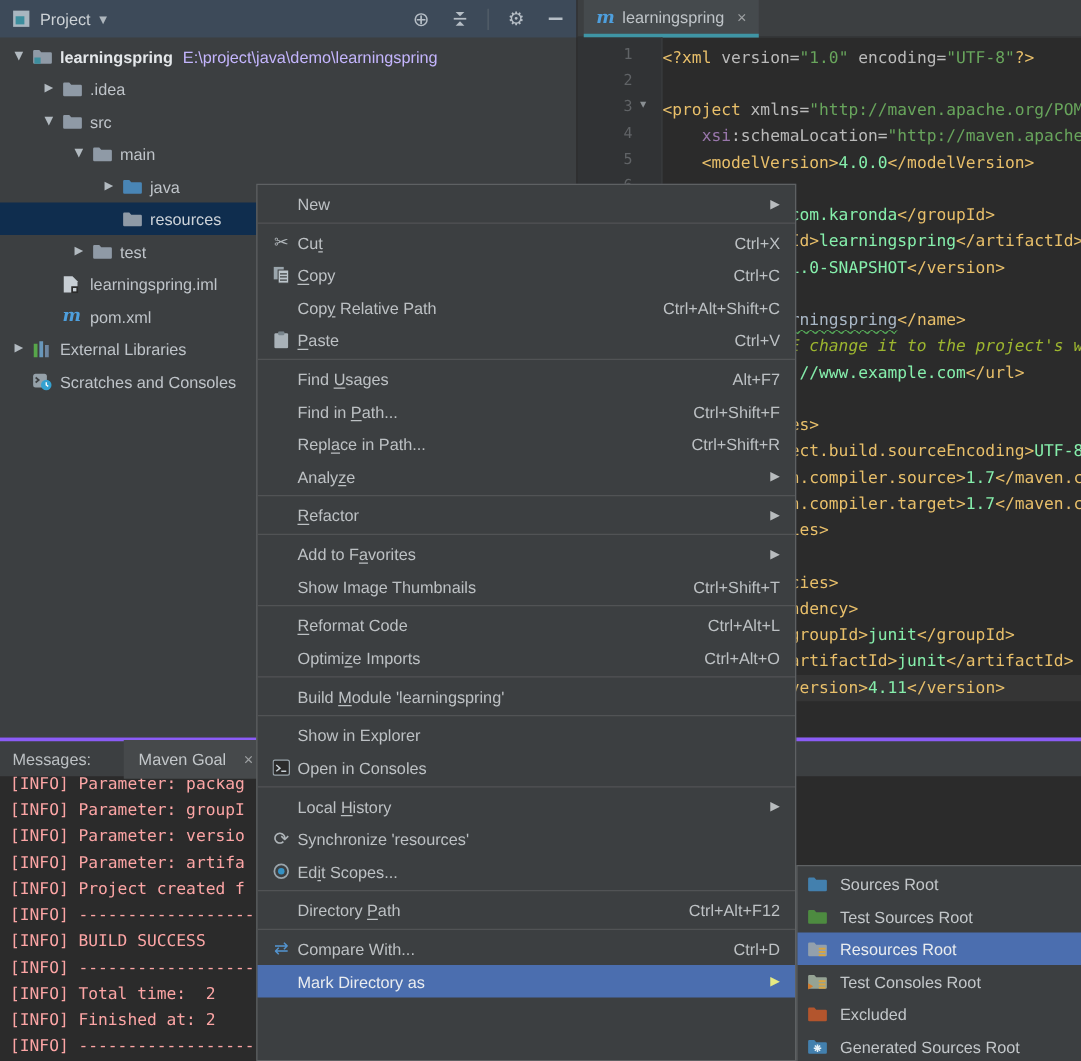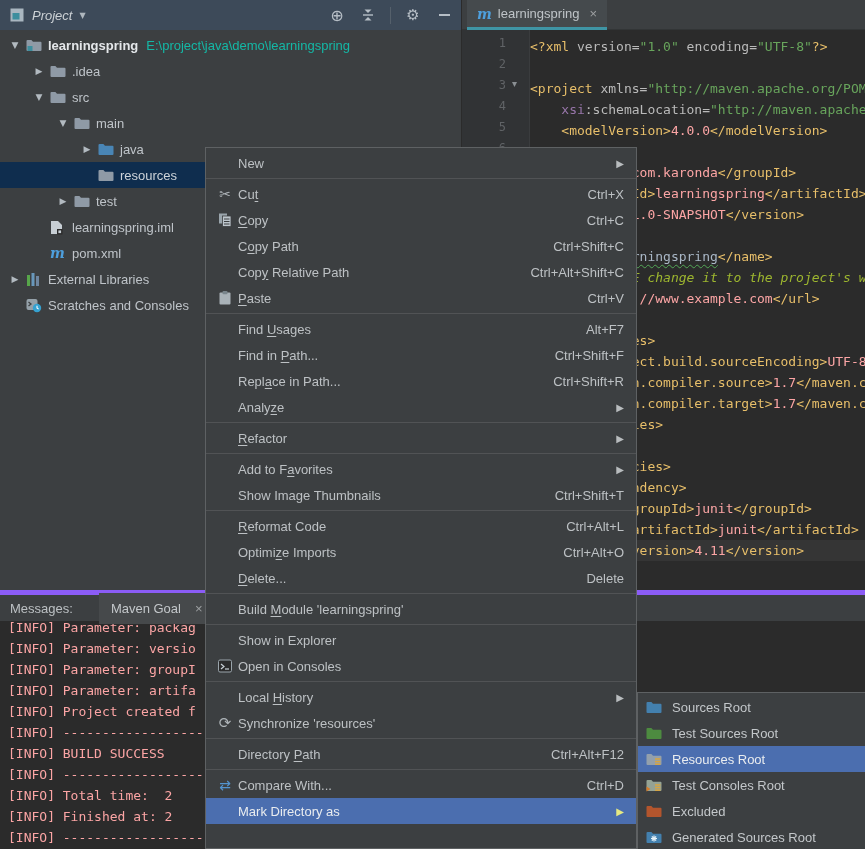--- a/index.html
+++ b/index.html
@@ -4,52 +4,52 @@
 <style>
   * { margin:0; padding:0; box-sizing:border-box; }
   html,body { background:#1e1e1e; }
   .app {
     position:relative; width:865px; height:849px; overflow:hidden;
     background:#2B2B2B; font-family:"Liberation Sans", sans-serif; font-size:13px;
     color:#BDC1C4; user-select:none;
   }
   
   .project-panel { position:absolute; left:0; top:0; width:462px; height:590px; background:#3C3F41; border-right:1px solid #2B2B2B; }
-  .panel-header { position:absolute; left:0; top:0; right:0; height:30px; background:#3D4A59; display:flex; align-items:center; padding:0 8px;font-style:italic; }
+  .panel-header { position:absolute; left:0; top:0; right:0; height:30px; background:#3D4A59; display:flex; align-items:center; padding:0 8px; }
   .panel-title { margin-left:6px; color:#CDD2D6; }
   .hdr-caret { margin-left:7px; font-size:8px; color:#AEB6BD; }
   .hdr-icons { margin-left:auto; display:flex; align-items:center; gap:13px; }
   .hdr-btn { width:18px; height:18px; display:flex; align-items:center; justify-content:center; color:#B6BEC6; }
   .hdr-sep { width:1px; height:17px; background:#55606B; }
   .glyph { font-family:"DejaVu Sans", sans-serif; }
   .tree { position:absolute; left:0; top:32px; right:0; bottom:0; overflow:hidden; }
   .tree-row { height:26px; display:flex; align-items:center; white-space:nowrap; color:#BFC4C9; }
   .tree-row.sel { background:#0F2D4E; color:#CDD3D9; }
   .tree-arrow { width:22px; text-align:center; font-size:9px; color:#B2BAC0; flex:none; }
   .ticon { width:22px; display:flex; align-items:center; justify-content:flex-start; flex:none; position:relative; }
   .tlabel.bold { font-weight:bold; color:#E4E7EA; }
-  .tpath { margin-left:8px; color:#14b8a6; }
+  .tpath { margin-left:8px; color:#c4b5fd; }
   
   .editor { position:absolute; left:462px; top:0; right:0; height:590px; background:#2B2B2B; }
   .tab-bar { position:absolute; left:0; top:0; right:0; height:30px; background:#3C3F41; border-bottom:1px solid #323536; }
   .tab { position:absolute; left:5px; top:0; height:30px; background:#454A4D; border-bottom:3px solid #3F95A5; display:flex; align-items:center; padding:0 10px; gap:6px; color:#BFC4C8; }
   .tab-close { color:#9DA0A2; font-size:13px; margin-left:4px; }
   .m-glyph { color:#4E9FDD; font-style:italic; font-weight:bold; font-family:"DejaVu Serif", serif; font-size:14px; line-height:1; }
   .gutter { position:absolute; left:0; top:30px; width:68px; bottom:0; background:#313335; border-right:1px solid #3A3C3E; padding-top:6px; }
   .gnum { height:21px; line-height:21px; width:34px; margin-left:10px; text-align:right; color:#606366; font:12px "DejaVu Sans Mono", monospace; position:relative; }
   .fold { position:absolute; left:40px; top:0; color:#8A8F93; font-size:10px; }
   .code { position:absolute; left:68px; top:36px; right:0; bottom:0; overflow:hidden; font:13px/21px "DejaVu Sans Mono", monospace; }
   .code-line { height:21px; white-space:pre; }
   .code-line.cur { background:#353535; }
   .tg { color:#E8BF6A; } .at { color:#BABABA; } .st { color:#68A55C; }
-  .pp { color:#9876AA; } .tx { color:#fca5a5;margin-top:25px; } .cm { color:#9DB62F; font-style:italic; }
+  .pp { color:#9876AA; } .tx { color:#86efac;margin-top:25px; } .cm { color:#9DB62F; font-style:italic; }
   .er { color:#A9B7C6; text-decoration:underline wavy #54A857 1px; text-underline-offset:3px; }
   
   .bottom { position:absolute; left:0; top:590px; right:0; bottom:0; background:#2B2B2B; }
-  .bottom-header { position:absolute; left:0; top:0; right:0; height:31px; background:#3C3F41; border-top:5px solid #8b5cf6; z-index:2; display:flex; align-items:center; }
+  .bottom-header { position:absolute; left:0; top:0; right:0; height:31px; background:#3C3F41; border-top:3px solid #8b5cf6; z-index:2; display:flex; align-items:center; }
   .msg-label { margin-left:10px; color:#BCC0C3; }
   .mg-tab { margin-left:26px; height:31px; background:#46494B; display:flex; align-items:center; padding:0 12px; gap:10px; color:#C3C7CA; }
   .console { position:absolute; left:0; top:27px; right:0; bottom:0; z-index:1; overflow:hidden; padding-left:8px; font:13px/21px "DejaVu Sans Mono", monospace; color:#fca5a5; }
   .con-line { height:21px; white-space:pre; }
   
   .context-menu { position:absolute; left:205px; top:147px; width:432px; height:702px; background:#3C3F41; border:1px solid #5E6163; z-index:10; padding-top:2px; }
   .menu-item { height:26px; display:flex; align-items:center; padding:0 12px 0 6px; color:#BDC1C4; }
   .menu-item.msel { background:#4B6EAF; color:#E9ECEF; }
   .micon { width:26px; display:flex; align-items:center; justify-content:center; flex:none; }
   .mlabel u { text-underline-offset:2px; }
@@ -275,22 +275,22 @@
   <div class="bottom">
     <div class="bottom-header">
       <span class="msg-label">Messages:</span>
       <span class="mg-tab">
         <span>Maven Goal</span>
         <span class="tab-close">×</span>
       </span>
     </div>
     <div class="console" id="console">
         <div class="con-line">[INFO] Parameter: packag</div>
+        <div class="con-line">[INFO] Parameter: groupI</div>
         <div class="con-line">[INFO] Parameter: versio</div>
-        <div class="con-line">[INFO] Parameter: groupI</div>
         <div class="con-line">[INFO] Parameter: artifa</div>
         <div class="con-line">[INFO] Project created f</div>
         <div class="con-line">[INFO] ------------------------</div>
         <div class="con-line">[INFO] BUILD SUCCESS</div>
         <div class="con-line">[INFO] ------------------------</div>
         <div class="con-line">[INFO] Total time:  2</div>
         <div class="con-line">[INFO] Finished at: 2</div>
         <div class="con-line">[INFO] ------------------------</div>
       </div>
   </div>
@@ -319,25 +319,20 @@
               <line x1="6" y1="8.5" x2="11.5" y2="8.5"></line>
               <line x1="6" y1="11" x2="11.5" y2="11"></line>
             </g>
           </svg>
         </span>
         <span class="mlabel"><u>C</u>opy</span>
         <span class="mshort">Ctrl+C</span>
       </div>
       <div class="menu-item">
         <span class="micon"></span>
-        <span class="mlabel">C<u>o</u>py Path</span>
-        <span class="mshort">Ctrl+Shift+C</span>
-      </div>
-      <div class="menu-item">
-        <span class="micon"></span>
         <span class="mlabel">Cop<u>y</u> Relative Path</span>
         <span class="mshort">Ctrl+Alt+Shift+C</span>
       </div>
       <div class="menu-item">
         <span class="micon">
           <svg width="12" height="14">
             <rect x="0.5" y="1.5" width="11" height="12" rx="1" fill="#A9B2B8"></rect>
             <rect x="3.5" y="0" width="5" height="3.2" rx="1" fill="#79858C"></rect>
           </svg>
         </span>
@@ -385,25 +380,20 @@
       <div class="menu-sep"></div>
       <div class="menu-item">
         <span class="micon"></span>
         <span class="mlabel"><u>R</u>eformat Code</span>
         <span class="mshort">Ctrl+Alt+L</span>
       </div>
       <div class="menu-item">
         <span class="micon"></span>
         <span class="mlabel">Optimi<u>z</u>e Imports</span>
         <span class="mshort">Ctrl+Alt+O</span>
-      </div>
-      <div class="menu-item">
-        <span class="micon"></span>
-        <span class="mlabel"><u>D</u>elete...</span>
-        <span class="mshort">Delete</span>
       </div>
       <div class="menu-sep"></div>
       <div class="menu-item">
         <span class="micon"></span>
         <span class="mlabel">Build <u>M</u>odule 'learningspring'</span>
       </div>
       <div class="menu-sep"></div>
       <div class="menu-item">
         <span class="micon"></span>
         <span class="mlabel">Show in Explorer</span>
@@ -422,20 +412,29 @@
       <div class="menu-item">
         <span class="micon"></span>
         <span class="mlabel">Local <u>H</u>istory</span>
         <span class="marrow glyph">▶</span>
       </div>
       <div class="menu-item">
         <span class="micon">
           <span class="glyph" style="font-size:15px;color:#AFB5B9">⟳</span>
         </span>
         <span class="mlabel">Synchronize 'resources'</span>
+      </div>
+      <div class="menu-item">
+        <span class="micon">
+          <svg width="14" height="14">
+            <circle cx="7" cy="7" r="5.5" fill="none" stroke="#9AA5AC" stroke-width="1.4"></circle>
+            <circle cx="7" cy="7" r="2.6" fill="#3592C4"></circle>
+          </svg>
+        </span>
+        <span class="mlabel">Ed<u>i</u>t Scopes...</span>
       </div>
       <div class="menu-sep"></div>
       <div class="menu-item">
         <span class="micon"></span>
         <span class="mlabel">Directory <u>P</u>ath</span>
         <span class="mshort">Ctrl+Alt+F12</span>
       </div>
       <div class="menu-sep"></div>
       <div class="menu-item">
         <span class="micon">

